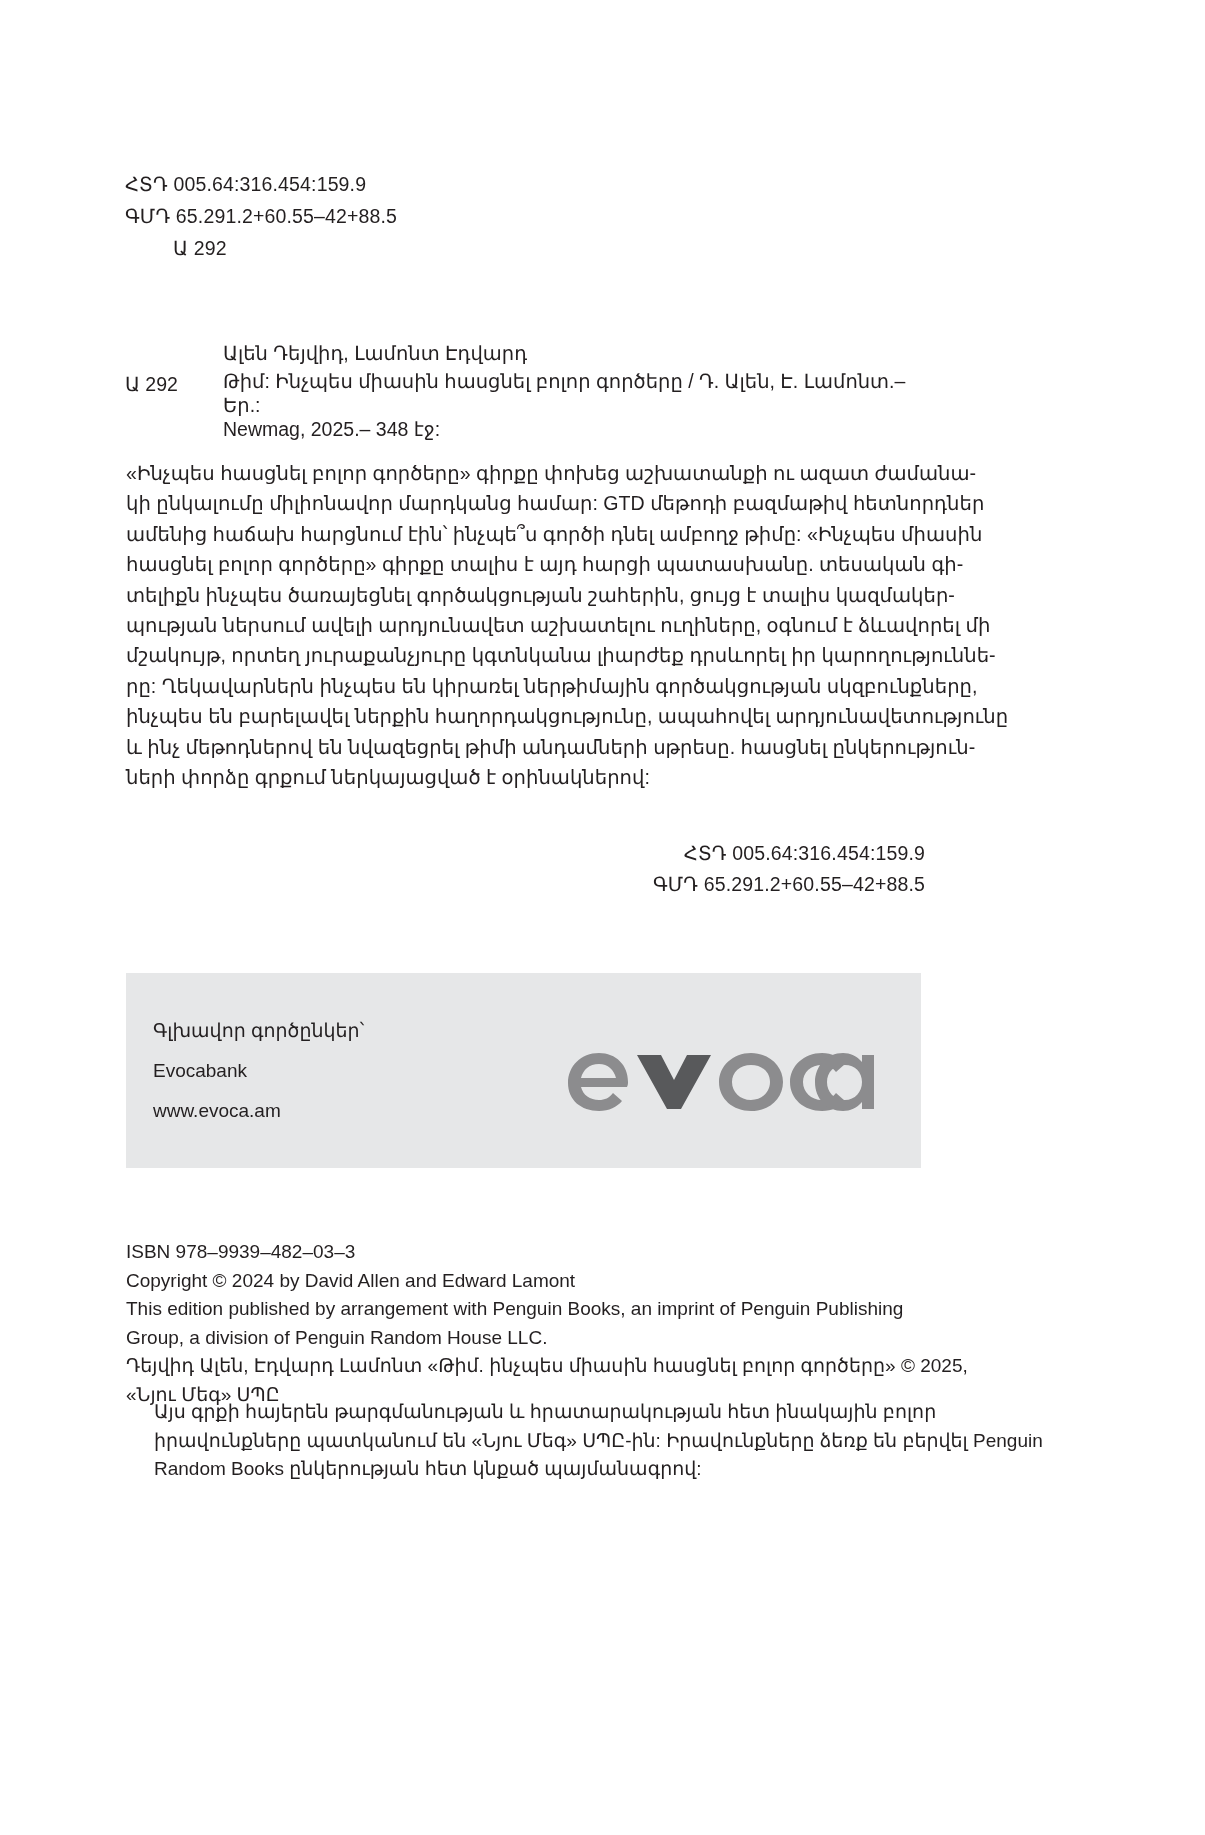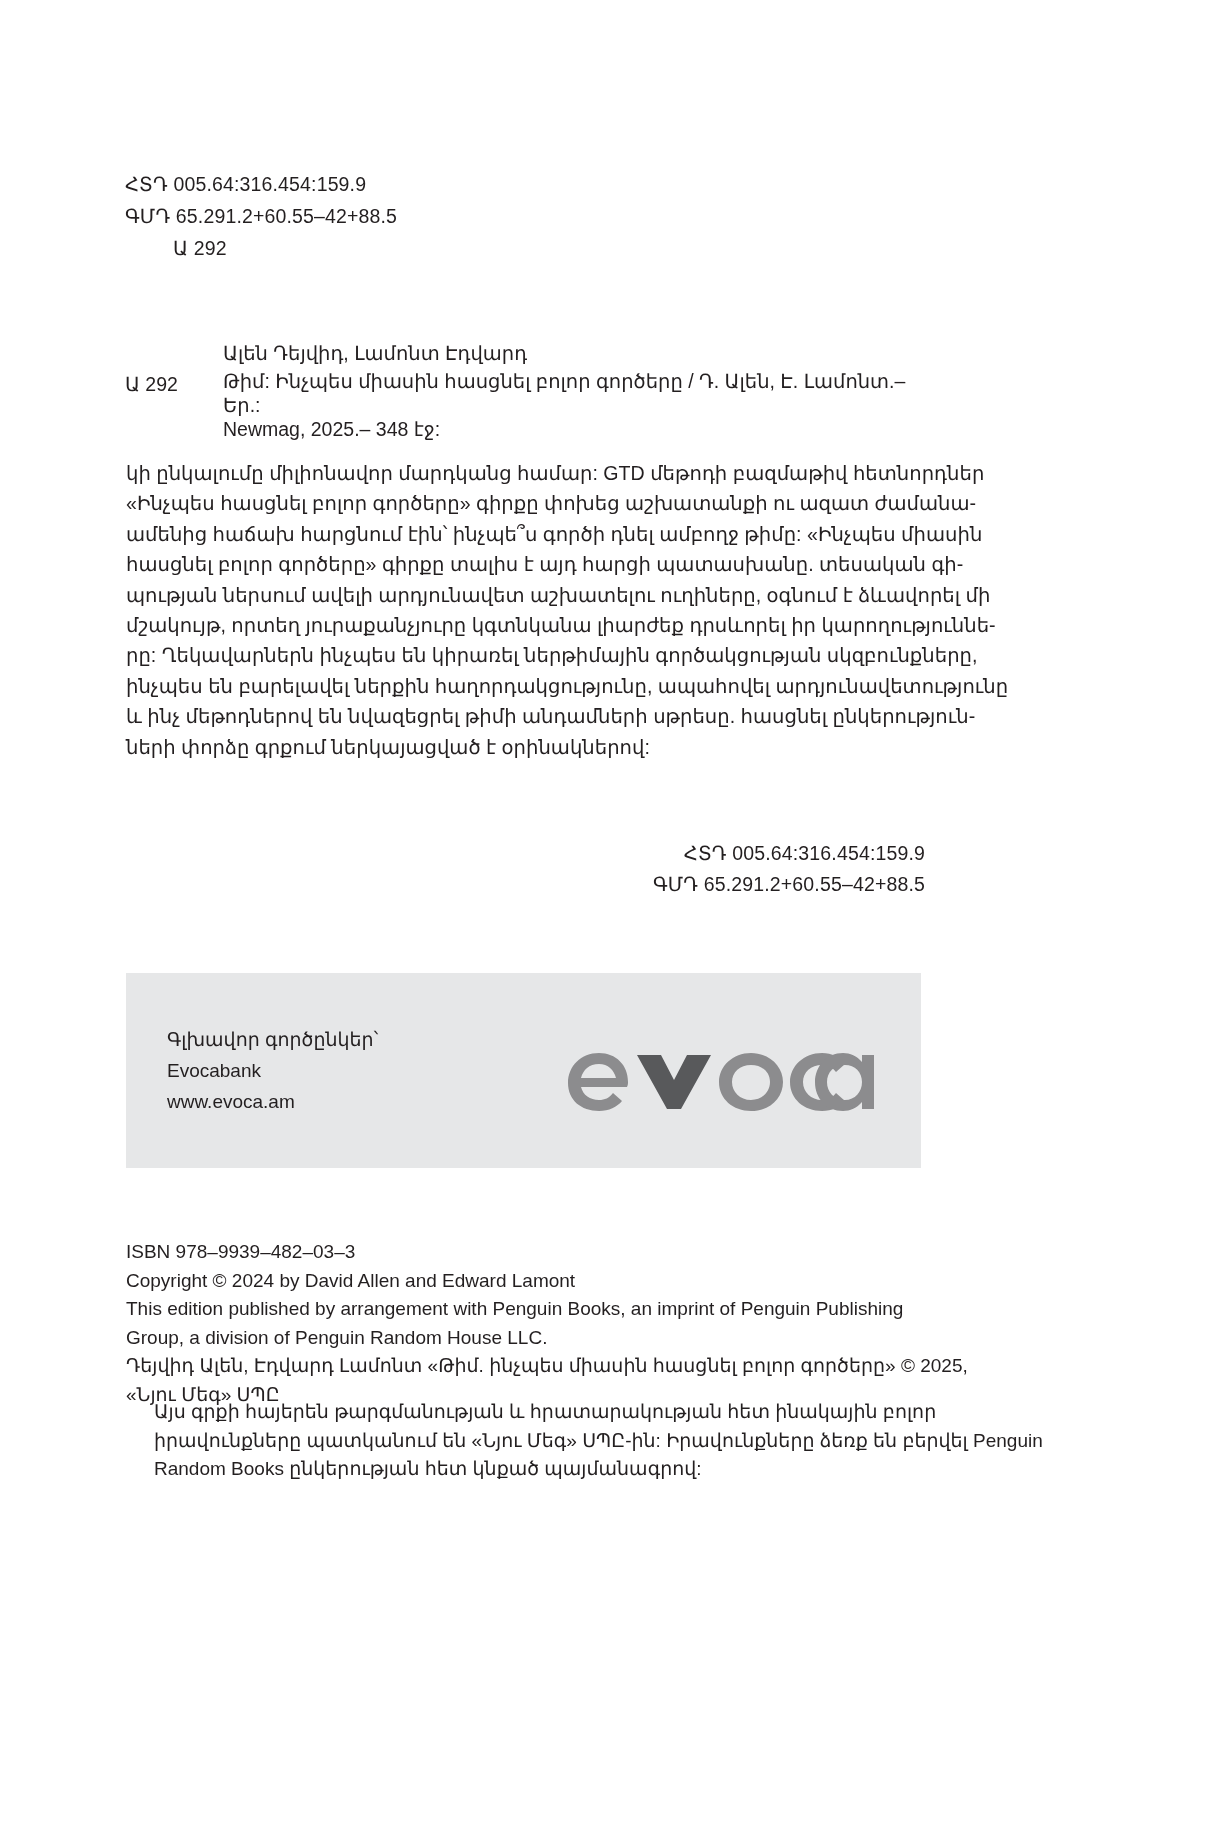--- a/index.html
+++ b/index.html
@@ -100,24 +100,24 @@
     left: 126px;
     top: 973px;
     width: 795px;
     height: 195px;
     background: #e6e7e8;
     display: flex;
     align-items: center;
     justify-content: space-between;
   }
   .sponsor-text {
-    padding-left: 41px;
+    padding-left: 27px;
     display: flex;
     flex-direction: column;
-    gap: 10px;
+    gap: 19px;
   }
   .sponsor-text .sline {
     font-size: 19px;
     line-height: 21px;
     white-space: pre;
   }
   .sponsor-logo {
     padding-right: 42px;
     display: flex;
     align-items: center;
@@ -166,24 +166,25 @@
     <div class="biblio-row">
       <div class="biblio-code">Ա 292</div>
       <div class="biblio-body">
         <div>Թիմ: Ինչպես միասին հասցնել բոլոր գործերը / Դ. Ալեն, Է. Լամոնտ.– Եր.:</div>
         <div>Newmag, 2025.– 348 էջ:</div>
       </div>
     </div>
   </div>
 
   <div class="annotation">
+    <span class="ln">«Ինչպես հասցնել բոլոր գործերը» գիրքը փոխեց աշխատանքի ու ազատ ժամանա-</span>
     <span class="ln">կի ընկալումը միլիոնավոր մարդկանց համար: GTD մեթոդի բազմաթիվ հետնորդներ</span>
-    <span class="ln">«Ինչպես հասցնել բոլոր գործերը» գիրքը փոխեց աշխատանքի ու ազատ ժամանա-</span>
     <span class="ln">ամենից հաճախ հարցնում էին՝ ինչպե՞ս գործի դնել ամբողջ թիմը: «Ինչպես միասին</span>
     <span class="ln">հասցնել բոլոր գործերը» գիրքը տալիս է այդ հարցի պատասխանը. տեսական գի-</span>
+    <span class="ln">տելիքն ինչպես ծառայեցնել գործակցության շահերին, ցույց է տալիս կազմակեր-</span>
     <span class="ln">պության ներսում ավելի արդյունավետ աշխատելու ուղիները, օգնում է ձևավորել մի</span>
     <span class="ln">մշակույթ, որտեղ յուրաքանչյուրը կգտնկանա լիարժեք դրսևորել իր կարողություննե-</span>
     <span class="ln">րը: Ղեկավարներն ինչպես են կիրառել ներթիմային գործակցության սկզբունքները,</span>
     <span class="ln">ինչպես են բարելավել ներքին հաղորդակցությունը, ապահովել արդյունավետությունը</span>
     <span class="ln">և ինչ մեթոդներով են նվազեցրել թիմի անդամների սթրեսը. հասցնել ընկերություն-</span>
     <span class="ln">ների փորձը գրքում ներկայացված է օրինակներով:</span>
   </div>
 
   <div class="codes-bottom">
     <div class="tline">ՀՏԴ 005.64:316.454:159.9</div>

